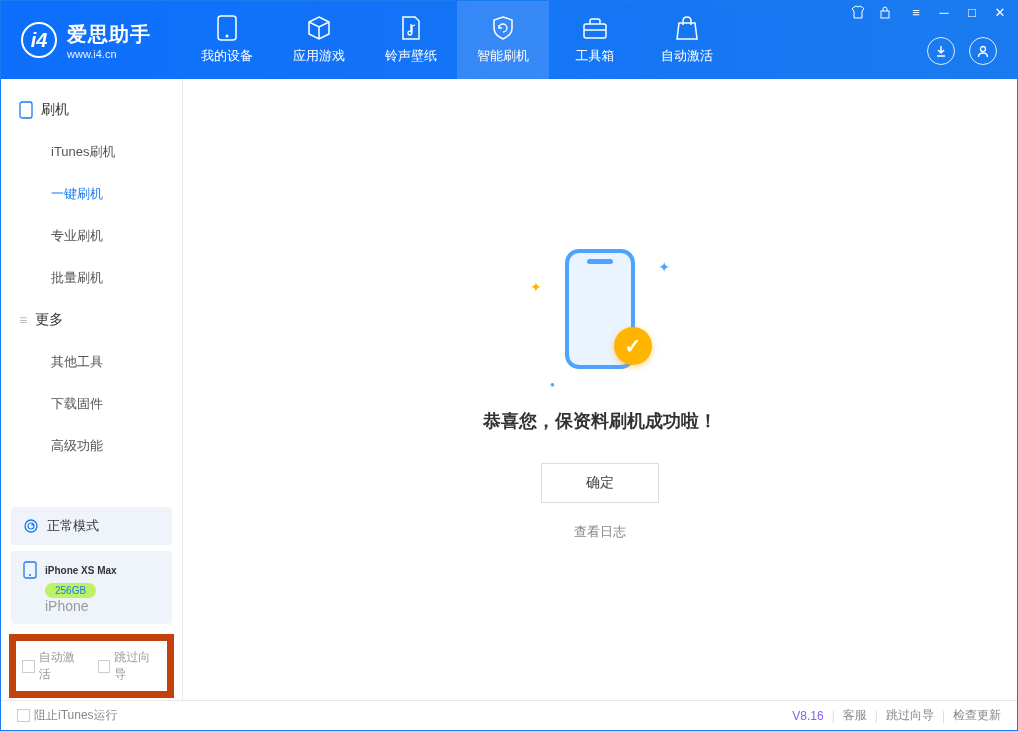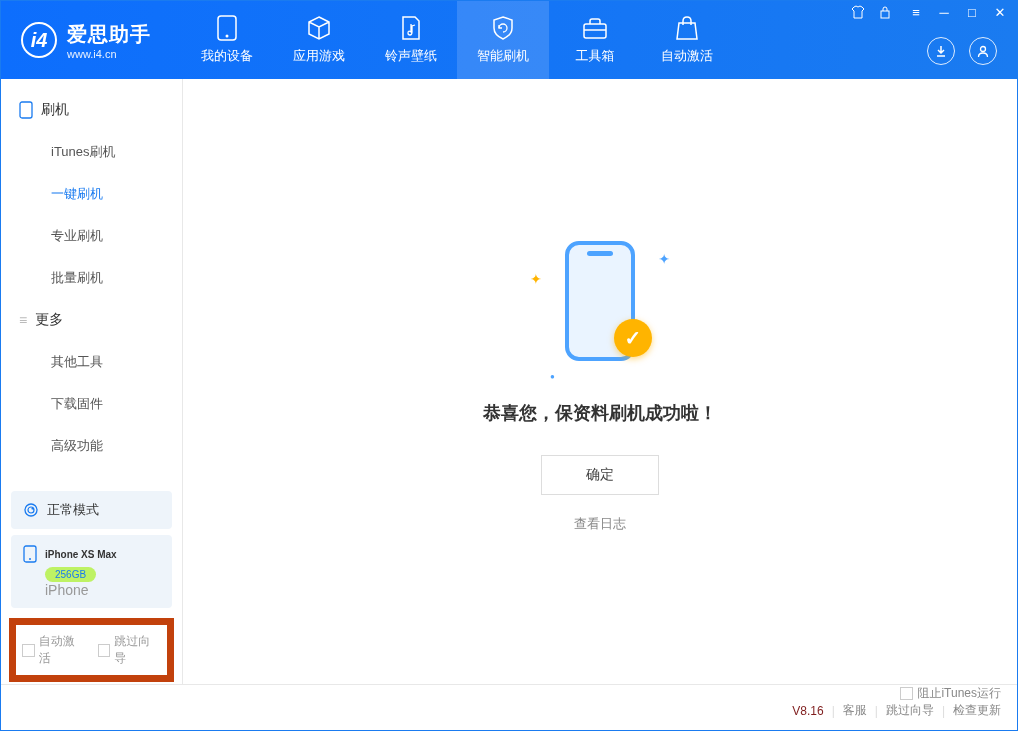--- a/index.html
+++ b/index.html
@@ -27,21 +27,21 @@
 .side-item.active { color: #1a7bf0; }
 .side-footer { padding: 0; }
 .mode-box { margin: 6px 10px; background: #eef4fa; border-radius: 4px; padding: 10px 12px; display: flex; align-items: center; gap: 8px; color: #333; font-size: 13px; }
 .device-box { margin: 6px 10px 10px; background: #eef4fa; border-radius: 4px; padding: 10px 12px; }
 .device-name { display: flex; align-items: center; gap: 8px; font-size: 10px; color: #333; font-weight: bold; }
 .badge { display: inline-block; background: #bef264; color: #1a7bf0; font-size: 10px; padding: 2px 10px; border-radius: 10px; margin-top: 4px; margin-left: 22px; }
 .device-type { font-size: 14px; color: #999; margin-left: 22px; }
 .checkbox-row { border: 7px solid #c2410c; margin: 4px 8px 2px; padding: 8px 6px; display: flex; gap: 12px; font-size: 12px; color: #999; }
 .chk { display: flex; align-items: center; gap: 4px; cursor: pointer; }
 .chk-box { width: 13px; height: 13px; border: 1px solid #ccc; background: #fff; }
-.bottom-bar { height: 46px; border-top: 1px solid #e8e8e8; display: flex; align-items: flex-end; padding: 0 16px; font-size: 12px; color: #888; flex-direction: column; }
+.bottom-bar { height: 30px; border-top: 1px solid #e8e8e8; display: flex; align-items: center; padding: 0 16px; font-size: 12px; color: #888; }
 .bottom-left { display: flex; align-items: center; gap: 6px; }
 .bottom-right { margin-left: auto; display: flex; align-items: center; gap: 8px; }
 .bottom-right .sep { color: #ddd; }
 .bottom-link { cursor: pointer; }
 .main { flex: 1; display: flex; flex-direction: column; align-items: center; justify-content: center; position: relative; }
 .success-illustration { position: relative; width: 140px; height: 150px; margin-bottom: 20px; }
 .phone { position: absolute; left: 35px; top: 10px; width: 70px; height: 120px; border: 4px solid #4da3ff; border-radius: 14px; background: #eaf4ff; }
 .phone::before { content: ""; position: absolute; top: 6px; left: 50%; transform: translateX(-50%); width: 26px; height: 5px; background: #4da3ff; border-radius: 3px; }
 .check-badge { position: absolute; right: 18px; bottom: 24px; width: 38px; height: 38px; background: #ffb400; border-radius: 50%; display: flex; align-items: center; justify-content: center; color: #fff; font-size: 20px; font-weight: bold; box-shadow: 0 2px 6px rgba(255,180,0,0.5); }
 .sparkle { position: absolute; color: #ffb400; font-size: 14px; }
@@ -238,21 +238,21 @@
   </div>
 
   <div class="bottom-bar">
     <div class="bottom-left">
       <label class="chk">
         <span class="chk-box"></span>
         <span>阻止iTunes运行</span>
       </label>
     </div>
     <div class="bottom-right">
-      <span style="color:#7f1d1d;">V8.16</span>
+      <span style="color:#8b5cf6;">V8.16</span>
       <span class="sep">|</span>
       <span class="bottom-link">客服</span>
       <span class="sep">|</span>
       <span class="bottom-link">跳过向导</span>
       <span class="sep">|</span>
       <span class="bottom-link">检查更新</span>
     </div>
   </div>
 
 </div>

